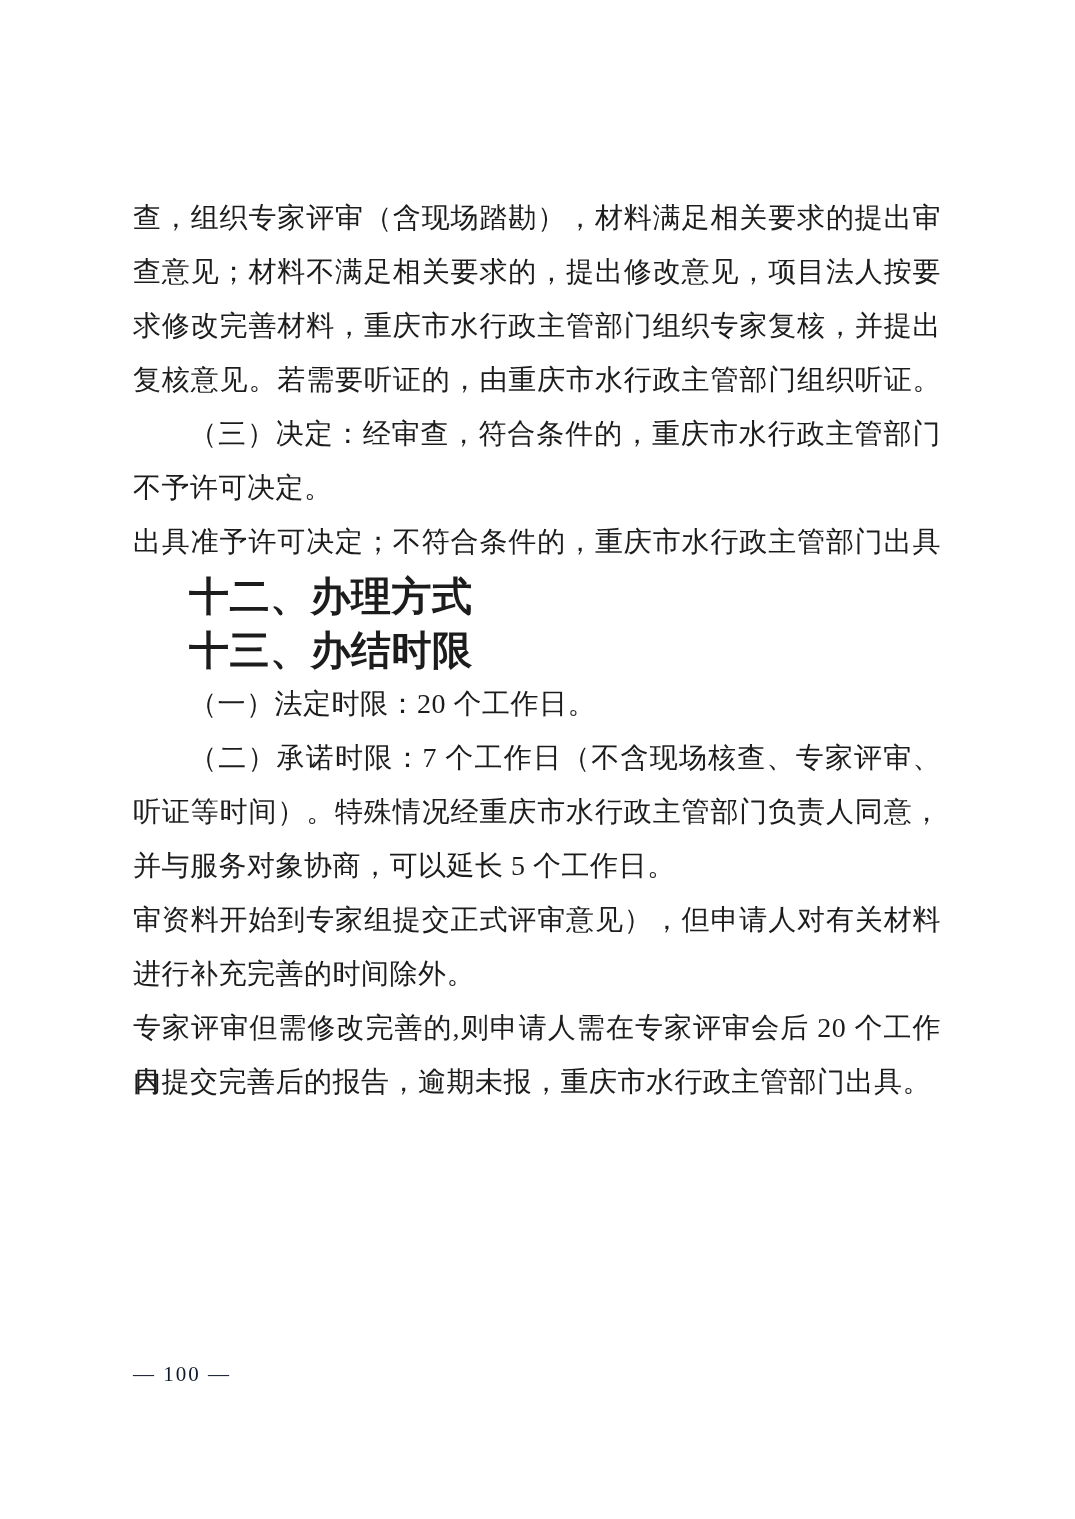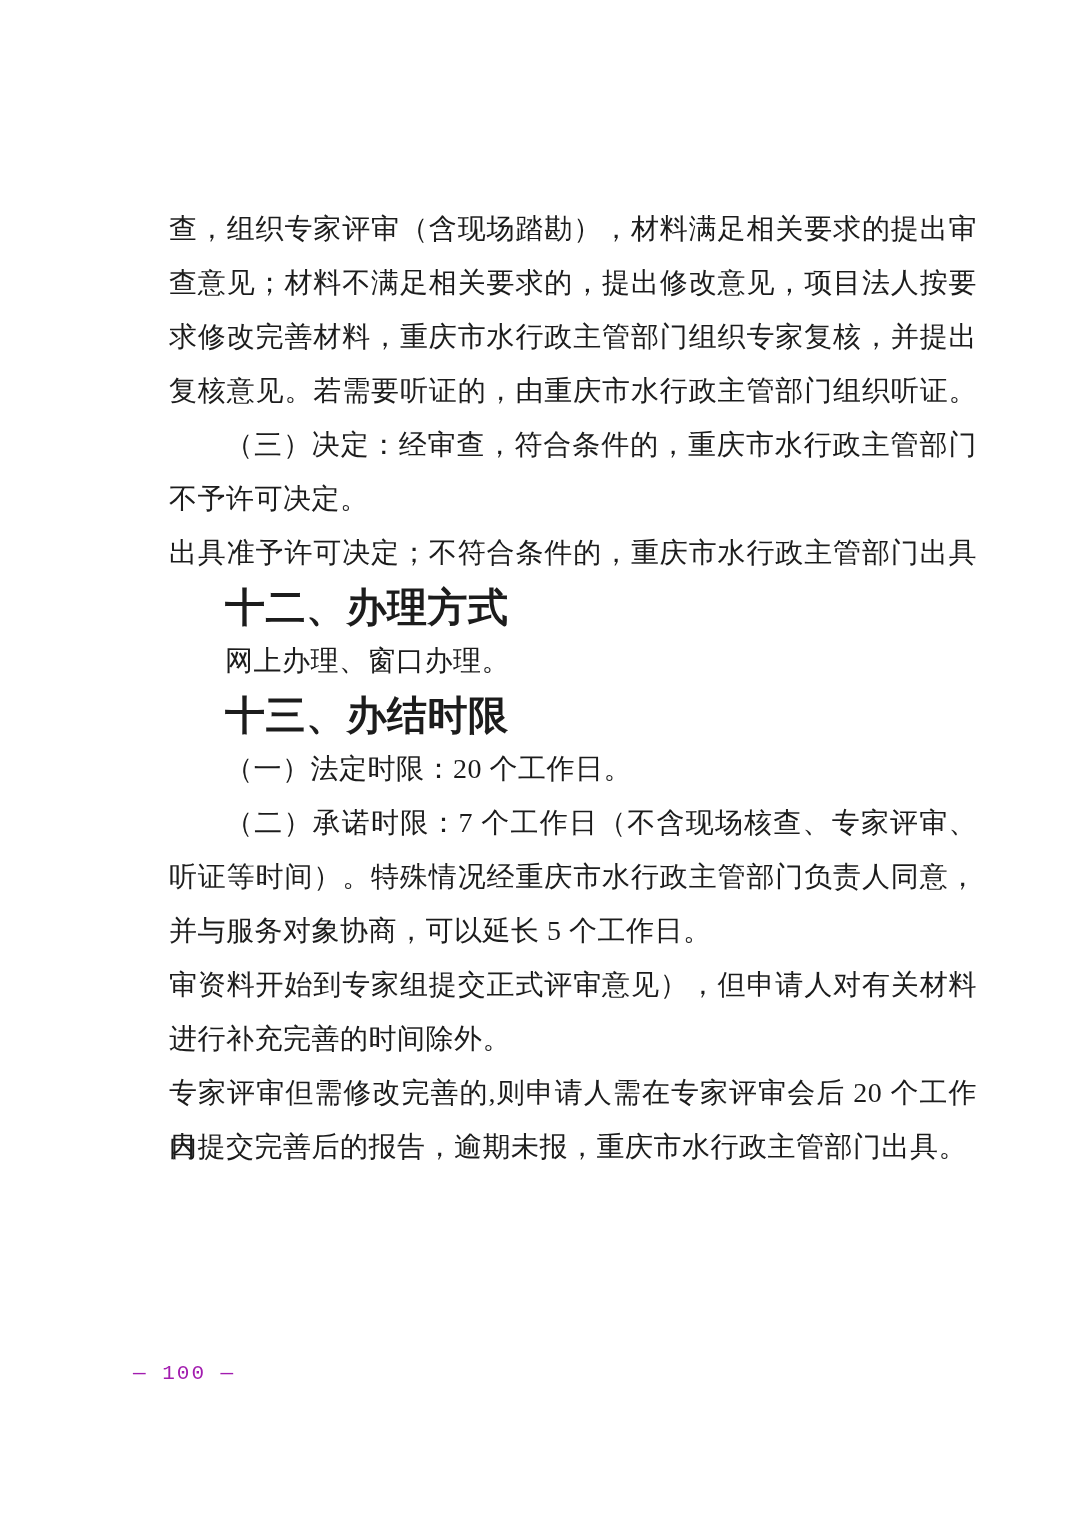--- a/index.html
+++ b/index.html
@@ -11,23 +11,22 @@
     width: 1075px;
     height: 1519px;
     background: #ffffff;
     overflow: hidden;
     font-family: "Liberation Serif", "DejaVu Serif", serif;
     color: #1c1c1c;
   }
   .textblock {
     position: absolute;
     left: 133px;
-    top: 202px;
+    top: 191px;
     width: 808px;
-    margin-left: 36px;
   }
   .line {
     height: 54px;
     line-height: 54px;
     font-size: 28px;
     letter-spacing: 0.5px;
     text-align: left;
   }
   .line.body {
     font-family: "Liberation Serif", "DejaVu Serif", serif;
@@ -43,41 +42,40 @@
   }
   .line.justify {
     text-align: justify;
     text-align-last: justify;
     text-justify: inter-character;
   }
   .footer {
     position: absolute;
     left: 133px;
     top: 1361px;
-    font-family: Liberation Mono, monospace;
+    font-family: Liberation Serif, serif;
     font-size: 21px;
     line-height: 26px;
-    color: #a21caf;
+    color: #0f172a;
     letter-spacing: 2px;
   }
 </style>
 </head>
 <body>
 
 <div class="page">
   <div class="textblock">
       <div class="line body justify">查，组织专家评审（含现场踏勘），材料满足相关要求的提出审</div>
       <div class="line body justify">查意见；材料不满足相关要求的，提出修改意见，项目法人按要</div>
       <div class="line body justify">求修改完善材料，重庆市水行政主管部门组织专家复核，并提出</div>
       <div class="line body justify">复核意见。若需要听证的，由重庆市水行政主管部门组织听证。</div>
       <div class="line body indent justify">（三）决定：经审查，符合条件的，重庆市水行政主管部门</div>
       <div class="line body">不予许可决定。</div>
       <div class="line body justify">出具准予许可决定；不符合条件的，重庆市水行政主管部门出具</div>
       <div class="line heading indent">十二、办理方式</div>
-      <div class="line body indent">网上办理、窗口办理。</div>
       <div class="line heading indent">十三、办结时限</div>
       <div class="line body indent">（一）法定时限：20 个工作日。</div>
       <div class="line body indent justify">（二）承诺时限：7 个工作日（不含现场核查、专家评审、</div>
       <div class="line body justify">听证等时间）。特殊情况经重庆市水行政主管部门负责人同意，</div>
       <div class="line body">并与服务对象协商，可以延长 5 个工作日。</div>
       <div class="line body justify">审资料开始到专家组提交正式评审意见），但申请人对有关材料</div>
       <div class="line body">进行补充完善的时间除外。</div>
       <div class="line body justify">专家评审但需修改完善的,则申请人需在专家评审会后 20 个工作日</div>
       <div class="line body">内提交完善后的报告，逾期未报，重庆市水行政主管部门出具。</div>
     </div>

